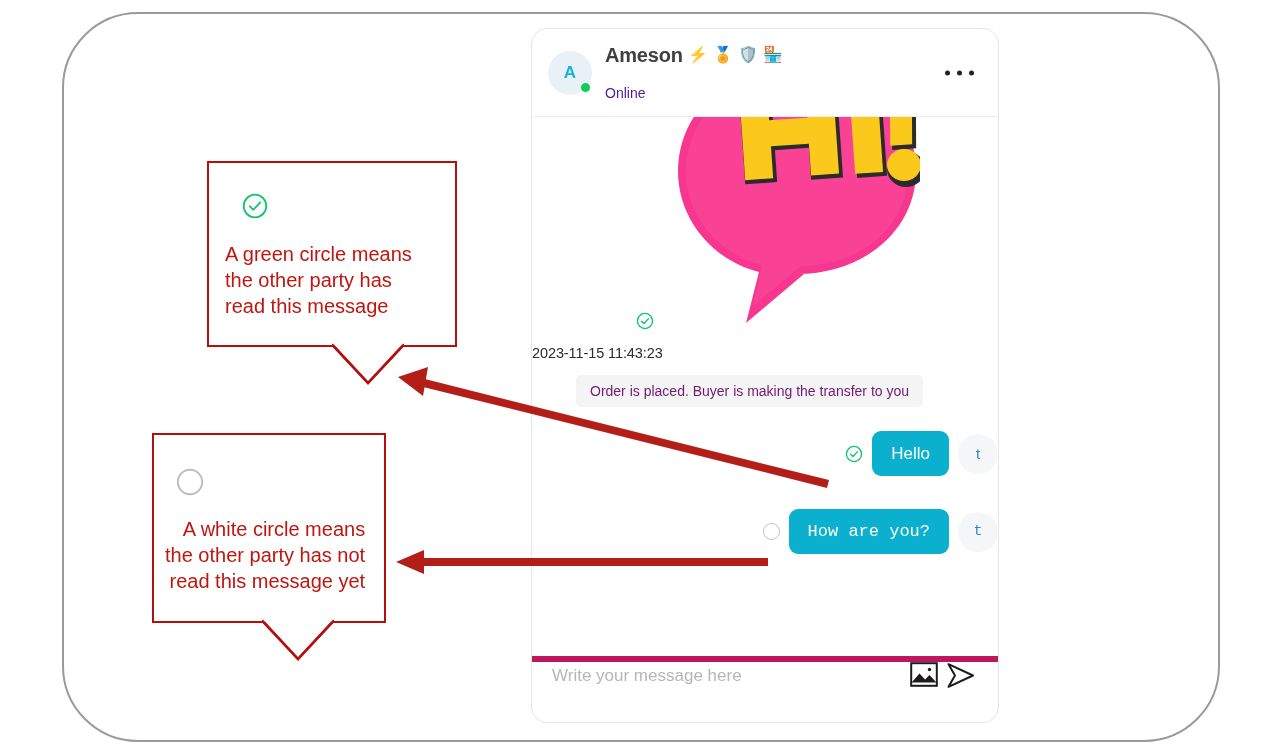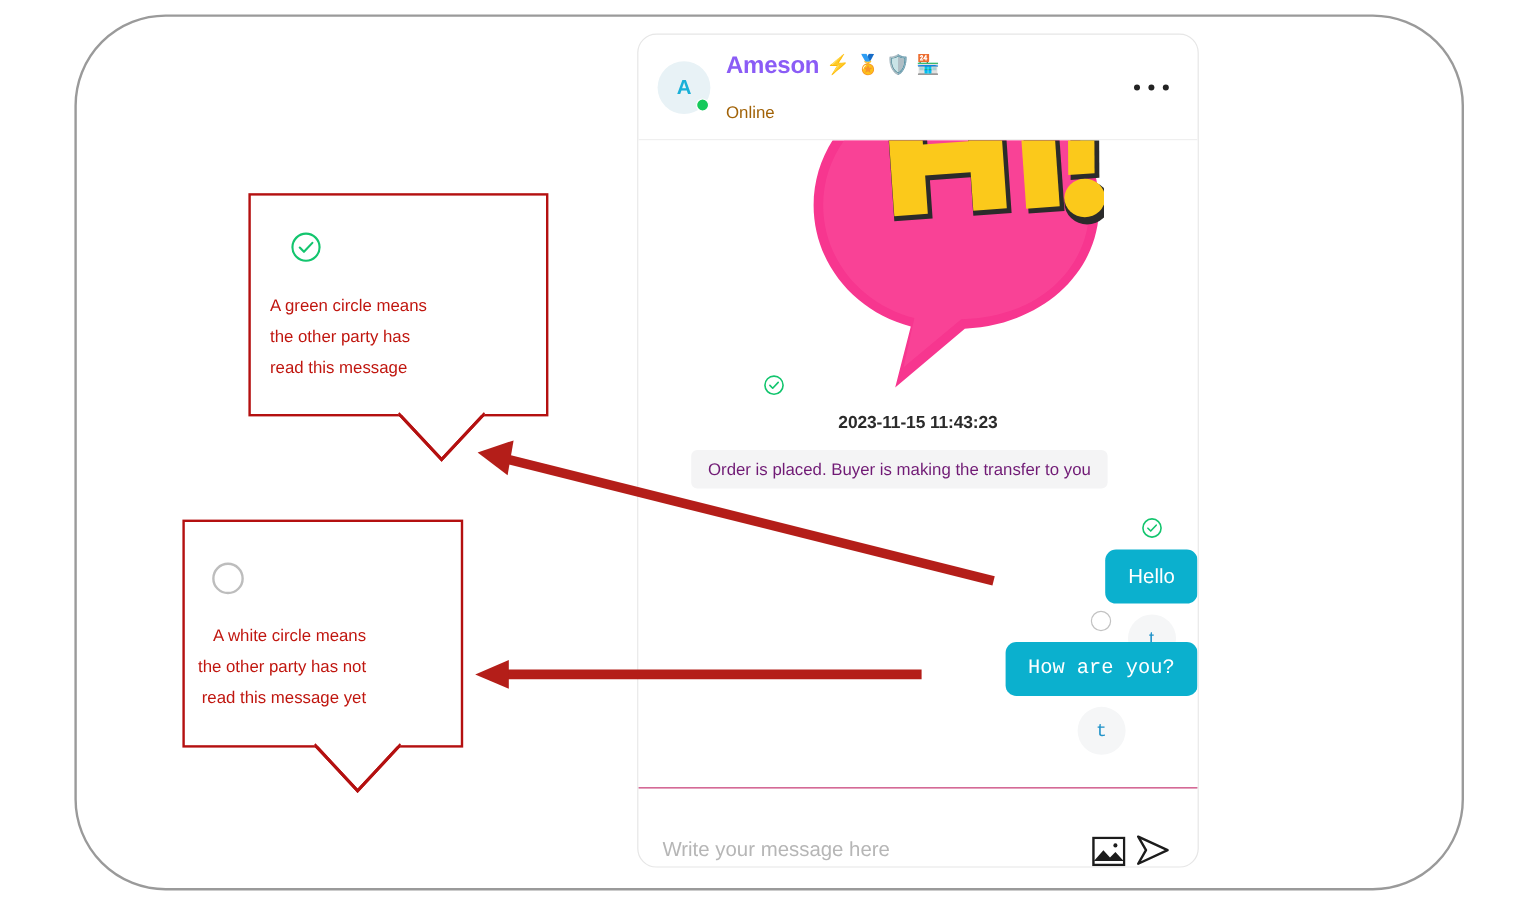--- a/index.html
+++ b/index.html
@@ -89,35 +89,35 @@
   .header-texts { flex: 1 1 auto; min-width: 0; }
   .name-row {
     display: flex;
     align-items: center;
     gap: 6px;
     line-height: 1;
   }
   #contact-name {
     font-size: 20px;
     font-weight: bold;
-    color: #8b5cf6;
+    color: #404040;
     letter-spacing: -0.2px;
   }
   .badge-icons {
     display: flex;
     align-items: center;
     gap: 5px;
     font-size: 16px;
     line-height: 1;
   }
   .badge-icons span { line-height: 1; }
   #contact-status {
     margin-top: 20px;
     font-size: 14px;
-    color: #a16207;
+    color: #4c1d95;
   }
   #more-menu-button {
     position: absolute;
     right: 22px;
     top: 50%;
     transform: translateY(-50%);
     display: flex;
     align-items: center;
     gap: 7px;
     cursor: pointer;
@@ -174,23 +174,22 @@
     border: 1.5px solid #c2c2c2;
     background: #ffffff;
     box-sizing: border-box;
   }
 
   
   #timestamp-divider {
     position: absolute;
     left: 0; right: 0;
     top: 228px;
-    text-align: center;
     font-size: 14.5px;
-    font-weight: bold;
+    font-weight: normal;
     color: #2b2b2b;
     letter-spacing: -0.1px;
   }
 
   
   #system-message {
     position: absolute;
     left: 44px;
     top: 258px;
     background: #f4f4f5;
@@ -201,21 +200,20 @@
     white-space: nowrap;
   }
 
   
   .msg-row-out {
     position: absolute;
     right: 0;
     display: flex;
     align-items: center;
     gap: 9px;
-    flex-direction: column;
   }
   #msg-row-hello { top: 314px; right: 0px; }
   #msg-row-how   { top: 392px; right: 0px; font-family: Liberation Mono, monospace; }
 
   .bubble-out {
     background: #0bb0ce;
     color: #ffffff;
     font-size: 17px;
     border-radius: 9px;
     padding: 14px 19px;
@@ -231,23 +229,23 @@
     color: #2193c9;
     font-size: 15px;
     display: flex;
     align-items: center;
     justify-content: center;
   }
 
   
   #composer {
     flex: 0 0 66px;
-    border-top: 1px solid #be185d;
-    display: flex;
-    align-items: flex-end;
+    border-top: 6px solid #be185d;
+    display: flex;
+    align-items: flex-start;
     padding: 0 22px 0 20px;
     box-sizing: border-box;
     gap: 8px;
   }
   #message-input {
     flex: 1 1 auto;
     border: none;
     outline: none;
     font-family: "Liberation Sans", sans-serif;
     font-size: 17px;
@@ -275,21 +273,21 @@
     border: 2.5px solid #b41010;
     background: #ffffff;
     box-sizing: border-box;
   }
   .callout-icon {
     position: absolute;
   }
   .callout-text {
     position: absolute;
     color: #c0160f;
-    font-size: 14px;
+    font-size: 20px;
     line-height: 26px;
     white-space: pre-line;
   }
   .callout-tail { position: absolute; }
 
   #callout-green { left: 207px; top: 161px; width: 252px; height: 228px; }
   #callout-green .callout-box { width: 250px; height: 186px; }
   #callout-green .callout-icon { left: 35px; top: 32px; }
   #callout-green .callout-text { left: 18px; top: 80px; }
   #callout-green .callout-tail { left: 125px; top: 182px; }

